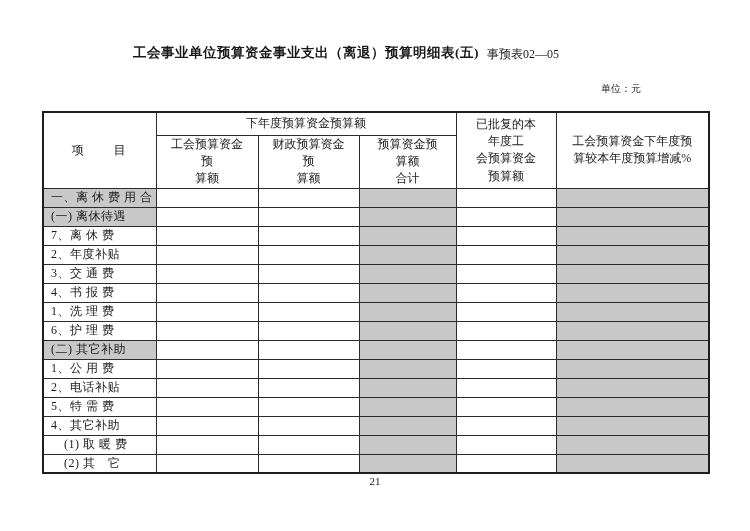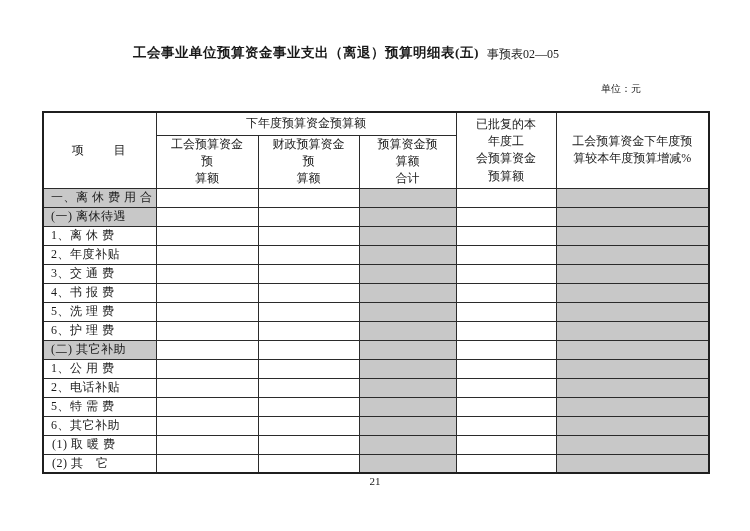--- a/index.html
+++ b/index.html
@@ -69,21 +69,21 @@
   }
   td.head-approved { font-size: 11.5px; }
   td.head-change { font-size: 12.5px; border-radius: 22px; }
   tbody tr { height: 19px; }
   td.label {
     text-align: left;
     padding: 0 2px 0 7px;
     letter-spacing: 0.5px;
     white-space: nowrap;
   }
-  td.label.indent { padding-left: 8px; }
+  td.label.indent { padding-left: 20px; }
   td.shaded { background: #c8c8c8; }
   .page-num {
     position: absolute;
     left: 0;
     width: 750px;
     top: 475px;
     text-align: center;
     font-size: 11px;
   }
 </style>
@@ -134,21 +134,21 @@
         </tr>
         <tr>
           <td class="label shaded">(一) 离休待遇</td>
           <td class="cell"></td>
           <td class="cell"></td>
           <td class="cell shaded"></td>
           <td class="cell"></td>
           <td class="cell shaded"></td>
         </tr>
         <tr>
-          <td class="label">1、离 休 费</td>
+          <td class="label">7、离 休 费</td>
           <td class="cell"></td>
           <td class="cell"></td>
           <td class="cell shaded"></td>
           <td class="cell"></td>
           <td class="cell shaded"></td>
         </tr>
         <tr>
           <td class="label">2、年度补贴</td>
           <td class="cell"></td>
           <td class="cell"></td>
@@ -166,21 +166,21 @@
         </tr>
         <tr>
           <td class="label">4、书 报 费</td>
           <td class="cell"></td>
           <td class="cell"></td>
           <td class="cell shaded"></td>
           <td class="cell"></td>
           <td class="cell shaded"></td>
         </tr>
         <tr>
-          <td class="label">5、洗 理 费</td>
+          <td class="label">1、洗 理 费</td>
           <td class="cell"></td>
           <td class="cell"></td>
           <td class="cell shaded"></td>
           <td class="cell"></td>
           <td class="cell shaded"></td>
         </tr>
         <tr>
           <td class="label">6、护 理 费</td>
           <td class="cell"></td>
           <td class="cell"></td>
@@ -214,21 +214,21 @@
         </tr>
         <tr>
           <td class="label">5、特 需 费</td>
           <td class="cell"></td>
           <td class="cell"></td>
           <td class="cell shaded"></td>
           <td class="cell"></td>
           <td class="cell shaded"></td>
         </tr>
         <tr>
-          <td class="label">6、其它补助</td>
+          <td class="label">4、其它补助</td>
           <td class="cell"></td>
           <td class="cell"></td>
           <td class="cell shaded"></td>
           <td class="cell"></td>
           <td class="cell shaded"></td>
         </tr>
         <tr>
           <td class="label indent">(1) 取 暖 费</td>
           <td class="cell"></td>
           <td class="cell"></td>

